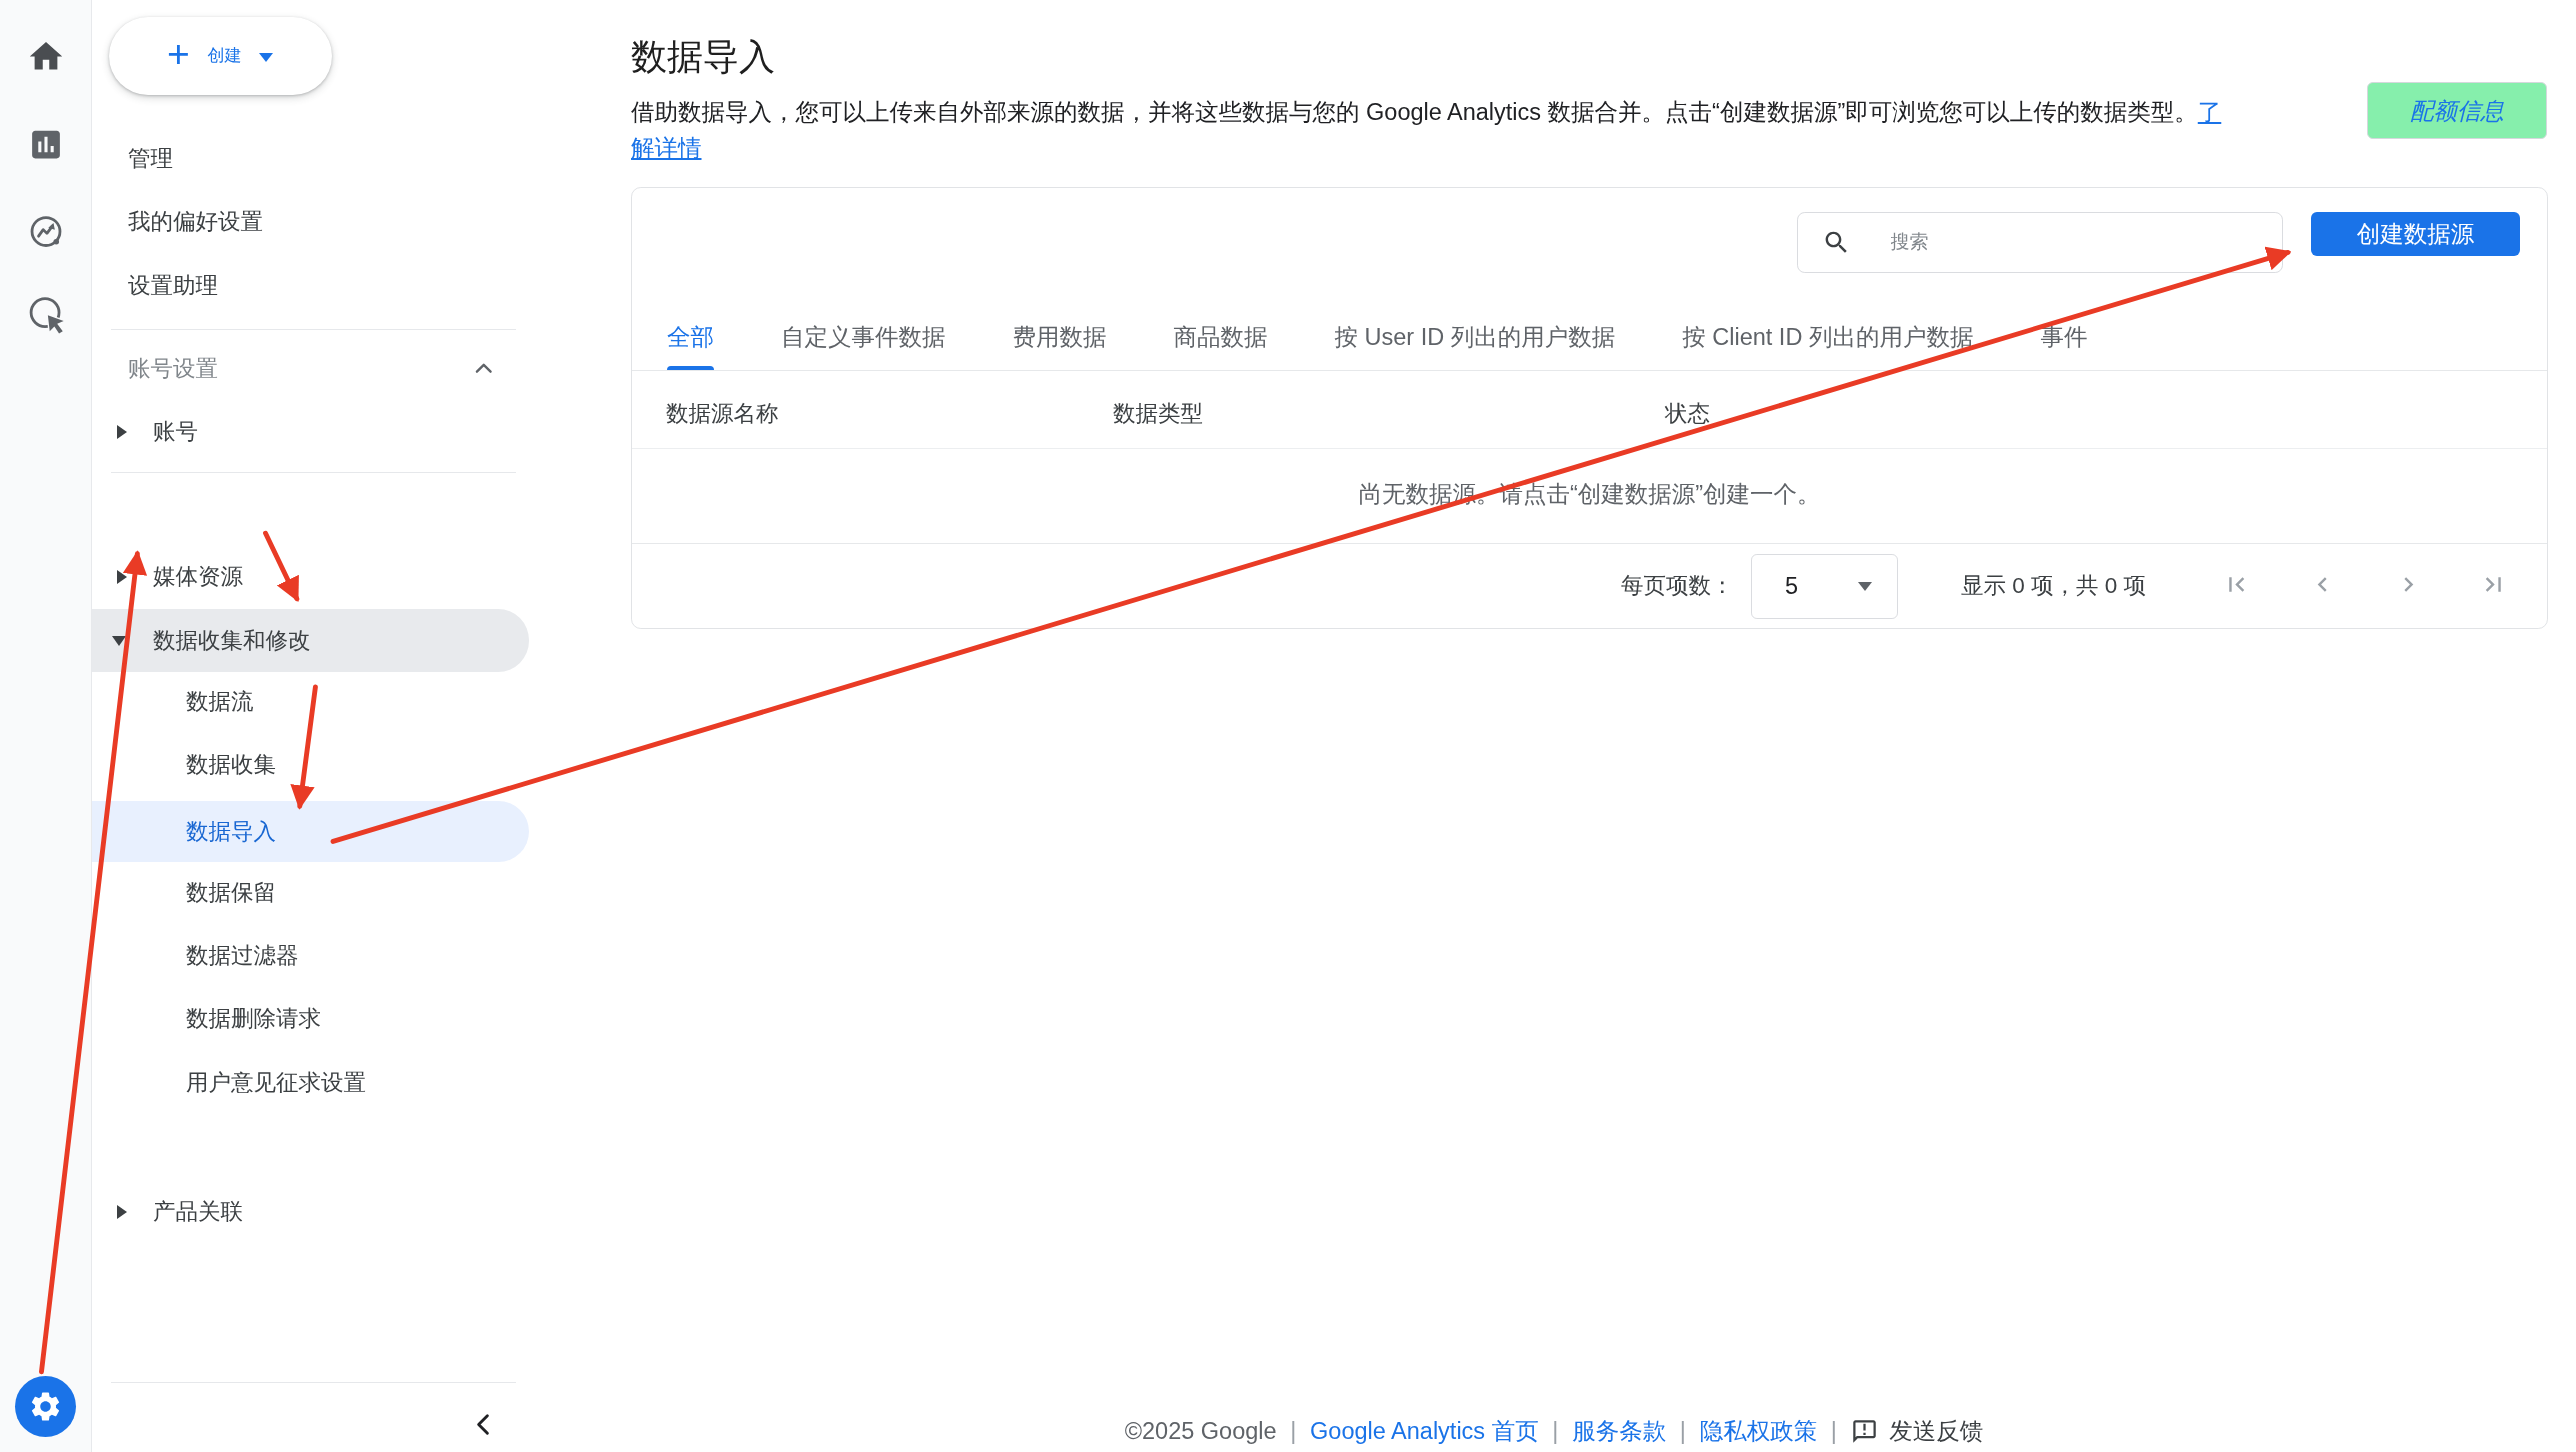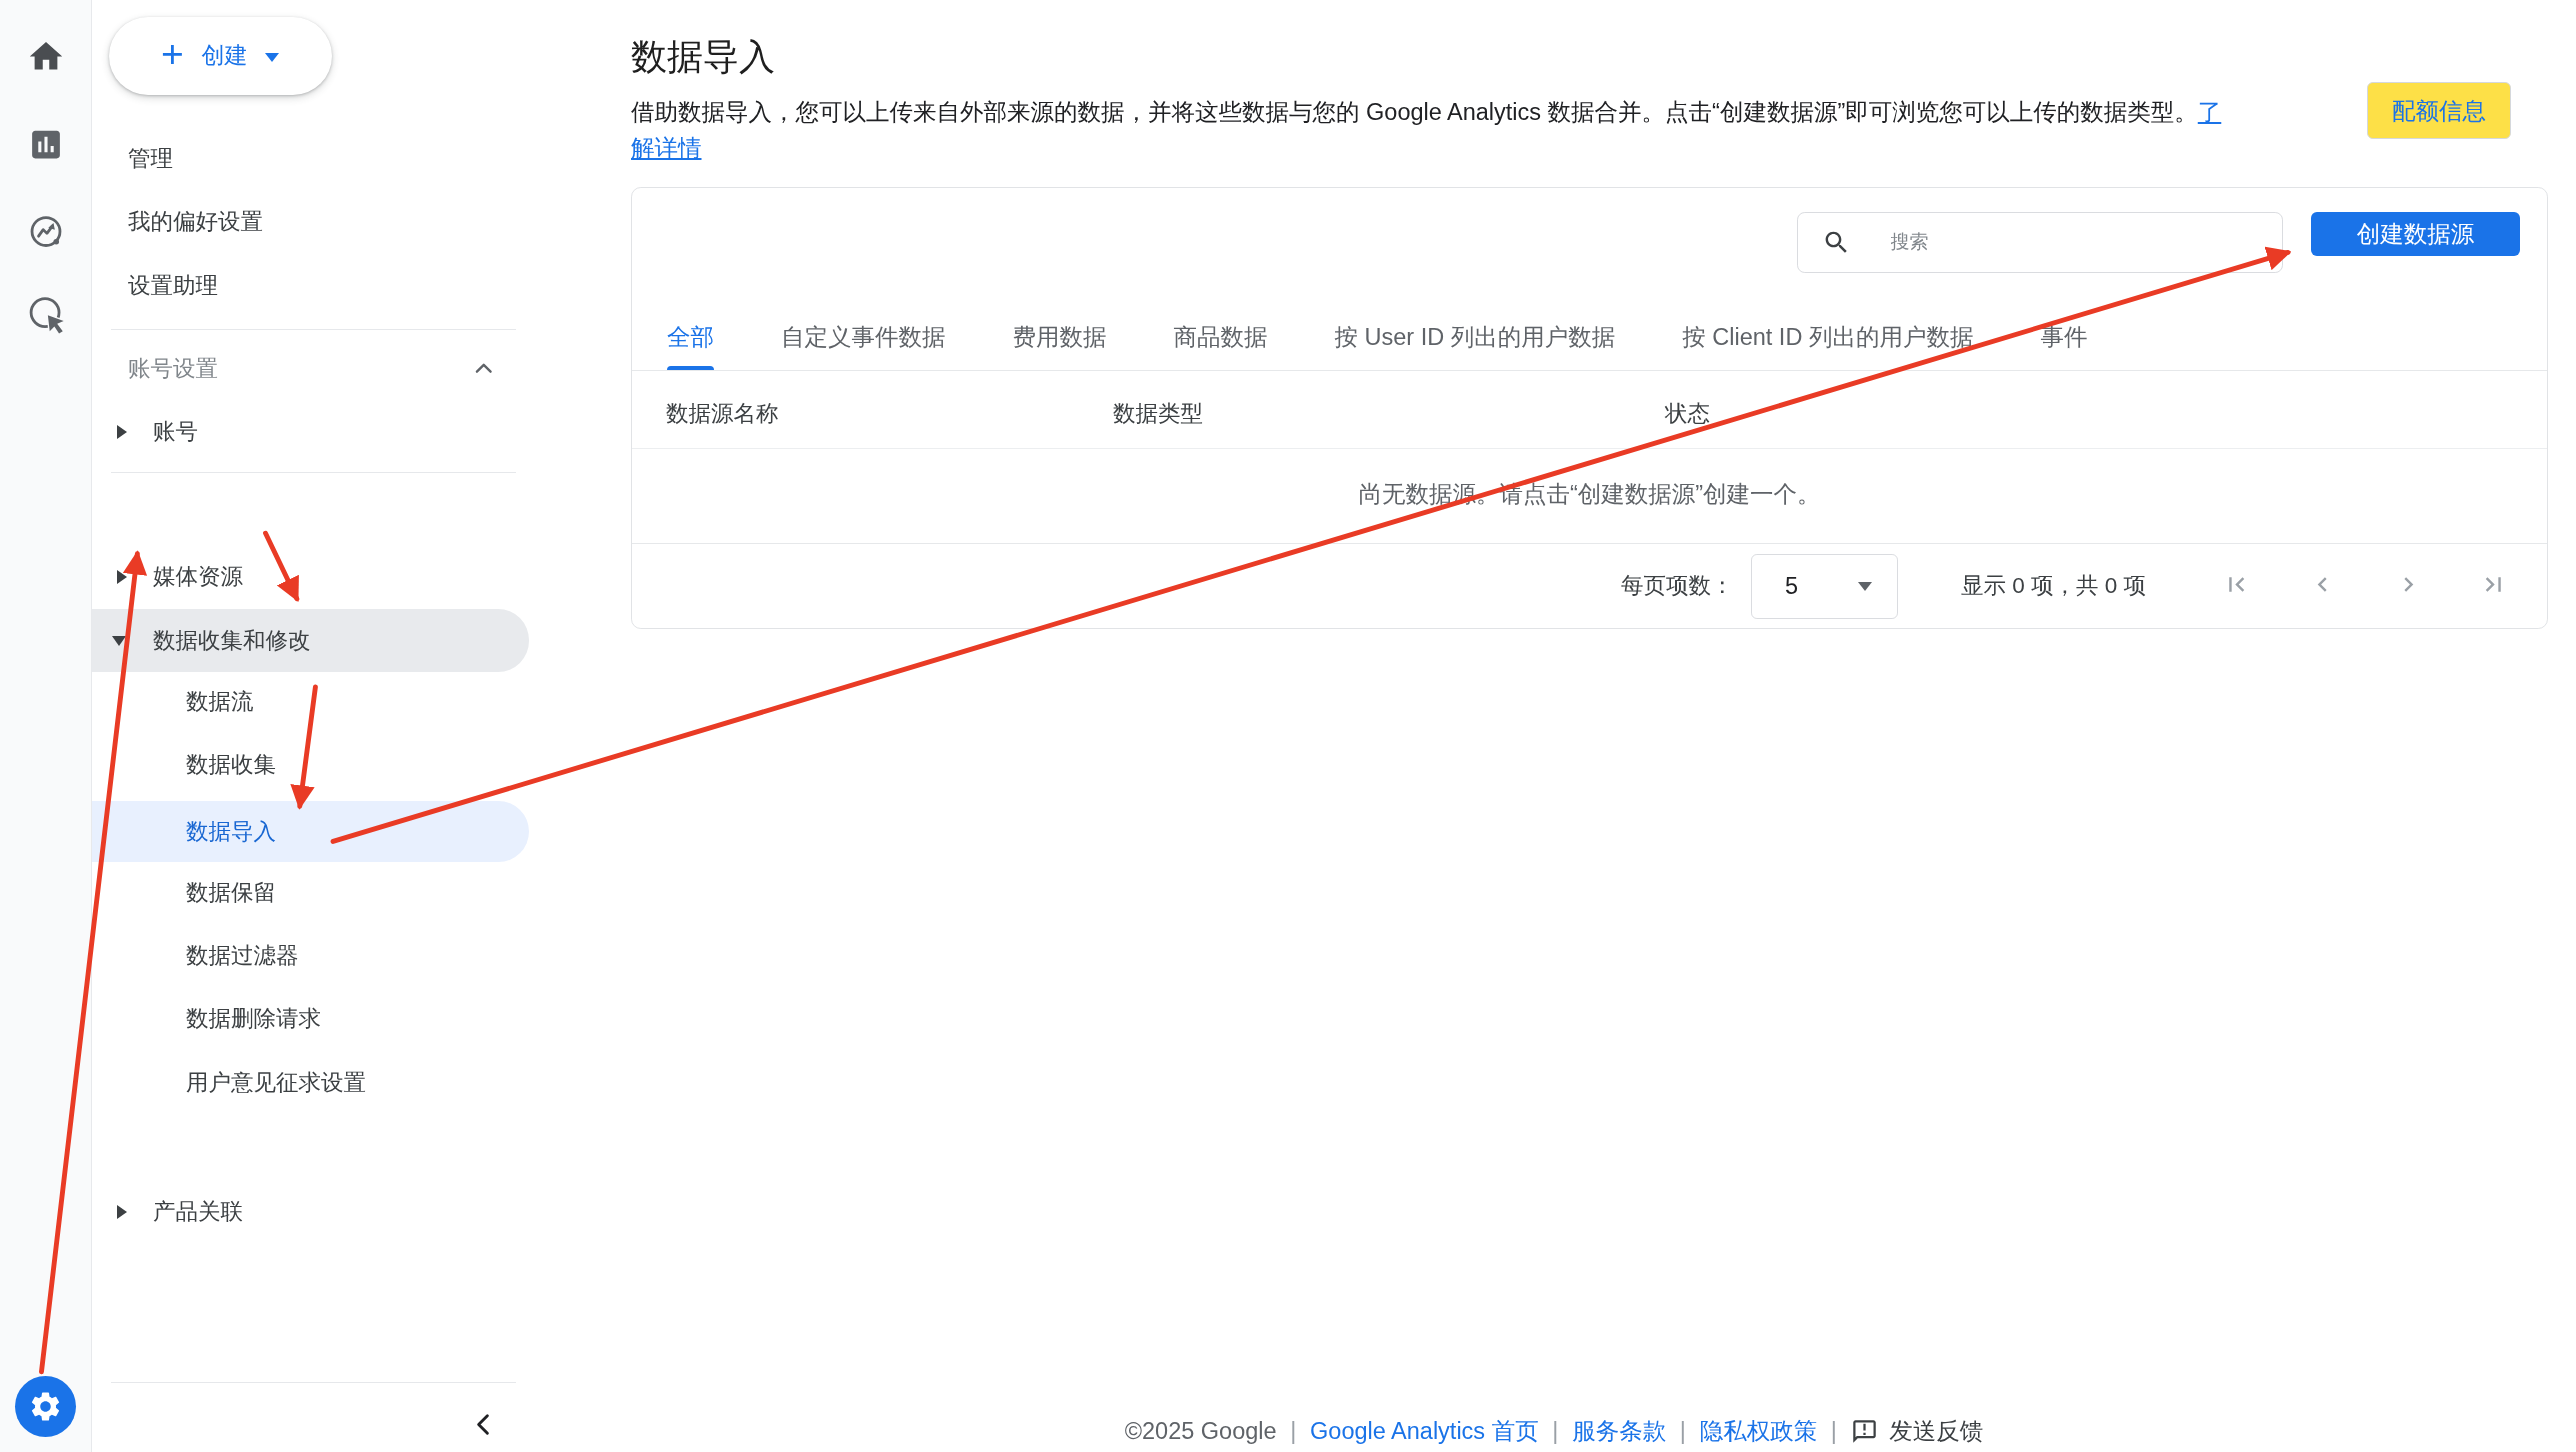--- a/index.html
+++ b/index.html
@@ -11,21 +11,21 @@
   .rail { position:absolute; left:0; top:0; width:92px; height:1452px; background:#f9fafb; border-right:1px solid #e7e9ec; z-index:5; }
   .rail-icon { position:absolute; left:50%; transform:translateX(-50%); width:43px; height:43px; display:flex; align-items:center; justify-content:center; cursor:pointer; }
   .gear-wrap { position:absolute; left:14.7px; top:1376px; width:61px; height:61px; border-radius:50%; background:#1a73e8; display:flex; align-items:center; justify-content:center; cursor:pointer; }
 
   
   .sidebar { position:absolute; left:92px; top:0; width:440px; height:1452px; background:#fff; z-index:4; }
   .create-pill { position:absolute; left:16.6px; top:16.6px; width:223px; height:78px; background:#fff; border-radius:39px;
                  box-shadow:0 1px 2.9px rgba(60,64,67,.3), 0 2.9px 7.8px 1px rgba(60,64,67,.15);
                  display:flex; align-items:center; justify-content:center; gap:17.6px; cursor:pointer; }
   .create-plus { color:#1a73e8; font-size:39px; line-height:39px; font-weight:400; margin-top:-3.9px; }
-  .create-label { color:#1a73e8; font-size:23px; font-weight:500; }
+  .create-label { color:#1a73e8; font-size:17px; font-weight:500; }
   .tri-down-blue { width:0; height:0; border-left:7.8px solid transparent; border-right:7.8px solid transparent; border-top:9.8px solid #1a73e8; margin-top:3.9px; }
 
   .side-item { position:absolute; left:0; width:437px; height:55px; display:flex; align-items:center; font-size:22.5px; color:#3c4043; cursor:pointer; }
   .side-item .txt { margin-left:36px; }
   .side-item.child .txt { margin-left:94px; }
   .side-item.expandable .txt { margin-left:61px; }
   .sec-header { position:absolute; left:0; width:437px; height:55px; display:flex; align-items:center; font-size:22.5px; color:#80868b; cursor:pointer; }
   .sec-header .txt { margin-left:36px; }
   .pill-bg { border-radius:0 31px 31px 0; }
   .divider-h { position:absolute; height:1px; background:#e6e8eb; }
@@ -35,22 +35,22 @@
   .chev-up { position:absolute; right:35px; width:21.5px; height:21.5px; }
   .chev-up svg, .collapse-chev svg { display:block; }
   .collapse-chev { position:absolute; left:376px; top:1409px; width:31px; height:31px; cursor:pointer; }
 
   .sel-blue { color:#1967d2 !important; }
 
   
   .page-title { position:absolute; left:631px; top:33px; font-size:36px; font-weight:400; color:#1f1f1f; }
   .page-desc { position:absolute; left:631px; top:94px; width:1708px; font-size:23.5px; line-height:36px; color:#202124; }
   .page-desc a { color:#1a73e8; text-decoration:underline; cursor:pointer; }
-  .quota-btn { position:absolute; left:2367px; top:82px; width:144px; height:57px; border:1px solid #d5d8dc; border-radius:5.9px;
-               background:#fde047; color:#1a73e8; font-size:23.5px; font-weight:500; display:flex; align-items:center; justify-content:center; cursor:pointer; }
+  .quota-btn { position:absolute; left:2367px; top:82px; width:180px; height:57px; border:1px solid #d5d8dc; border-radius:5.9px;
+               background:#86efac; color:#1a73e8; font-size:23.5px; font-weight:500; display:flex; align-items:center; justify-content:center; cursor:pointer;font-style:italic; }
 
   
   .card { position:absolute; left:631px; top:187px; width:1917px; height:442px; background:#fff; border:1px solid #e1e3e6; border-radius:9.8px; }
   .search-field { position:absolute; left:1165px; top:23.5px; width:486px; height:61px; border:1px solid #dadce0; border-radius:7.8px; display:flex; align-items:center; }
   .search-field svg { margin-left:23.5px; flex:none; }
   .search-field input { border:none; outline:none; background:transparent; font-size:19px; color:#202124; margin-left:40px; width:372px; font-family:Liberation Sans, sans-serif; }
   .search-field input::placeholder { color:#80868b; }
   .create-src-btn { position:absolute; left:1679px; top:23.5px; width:209px; height:44px; background:#1a73e8; color:#fff; font-size:23.5px; font-weight:500;
                     border:none; border-radius:5.9px; display:flex; align-items:center; justify-content:center; cursor:pointer; }
 

